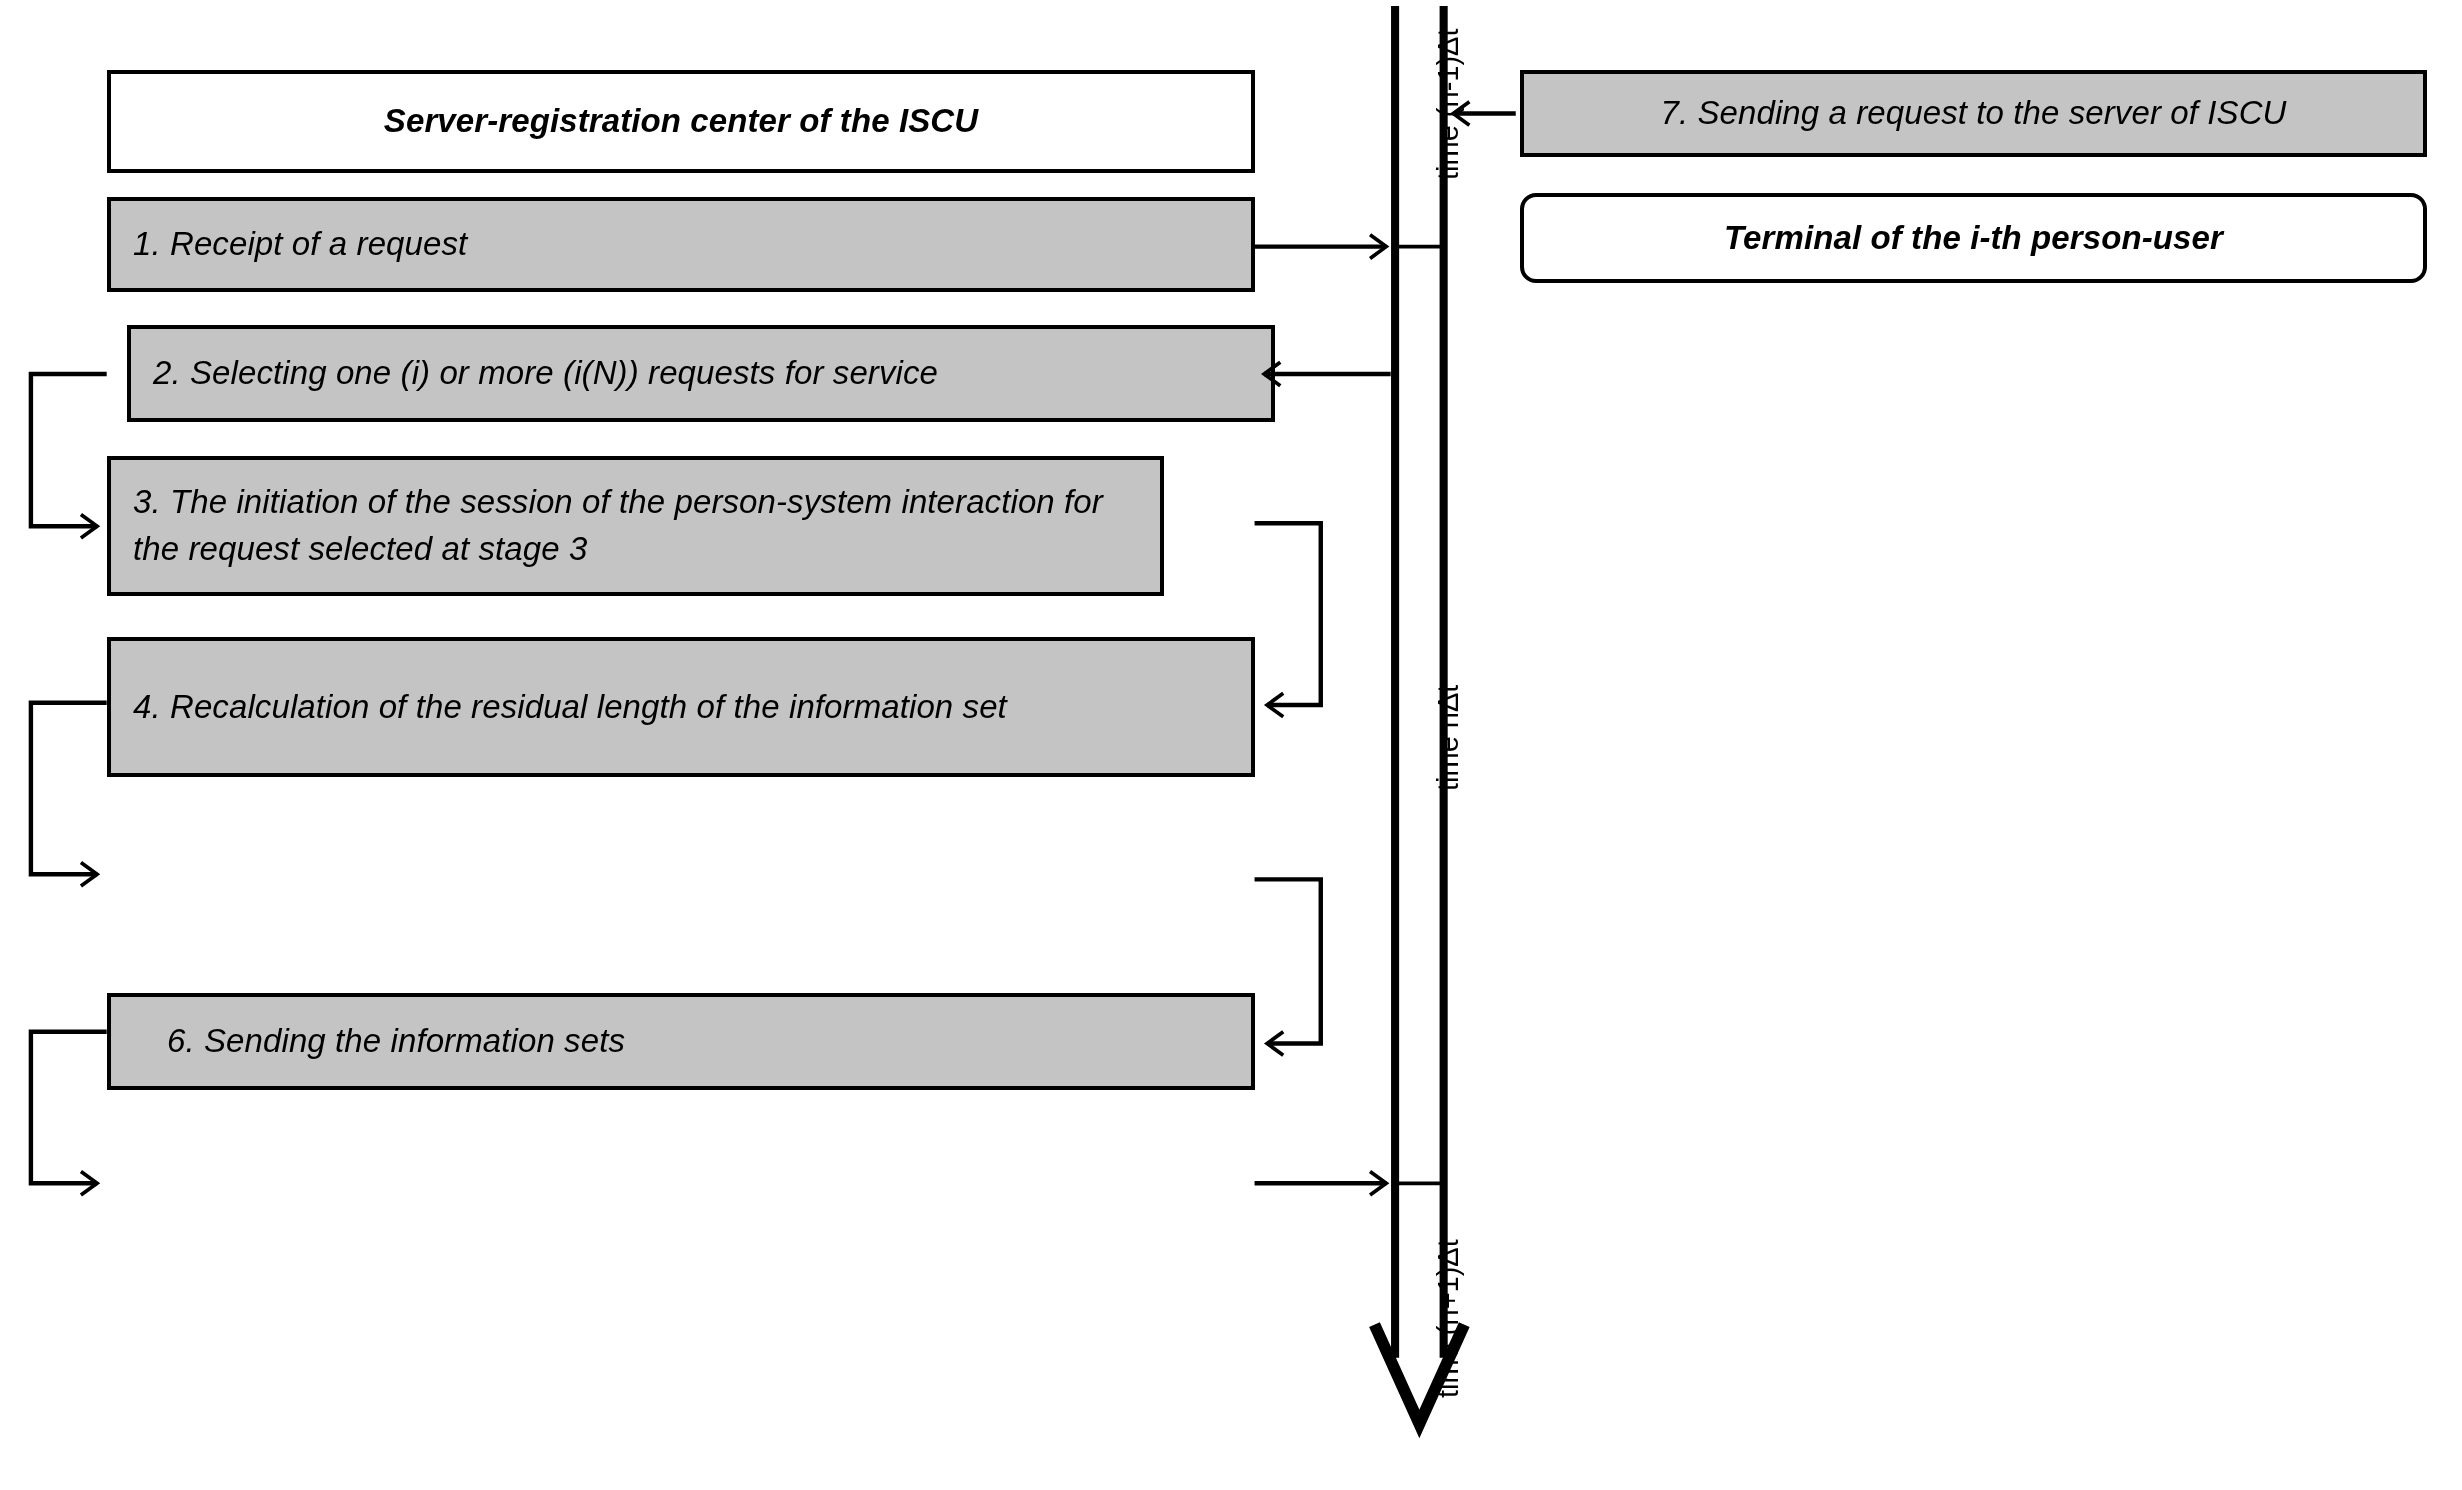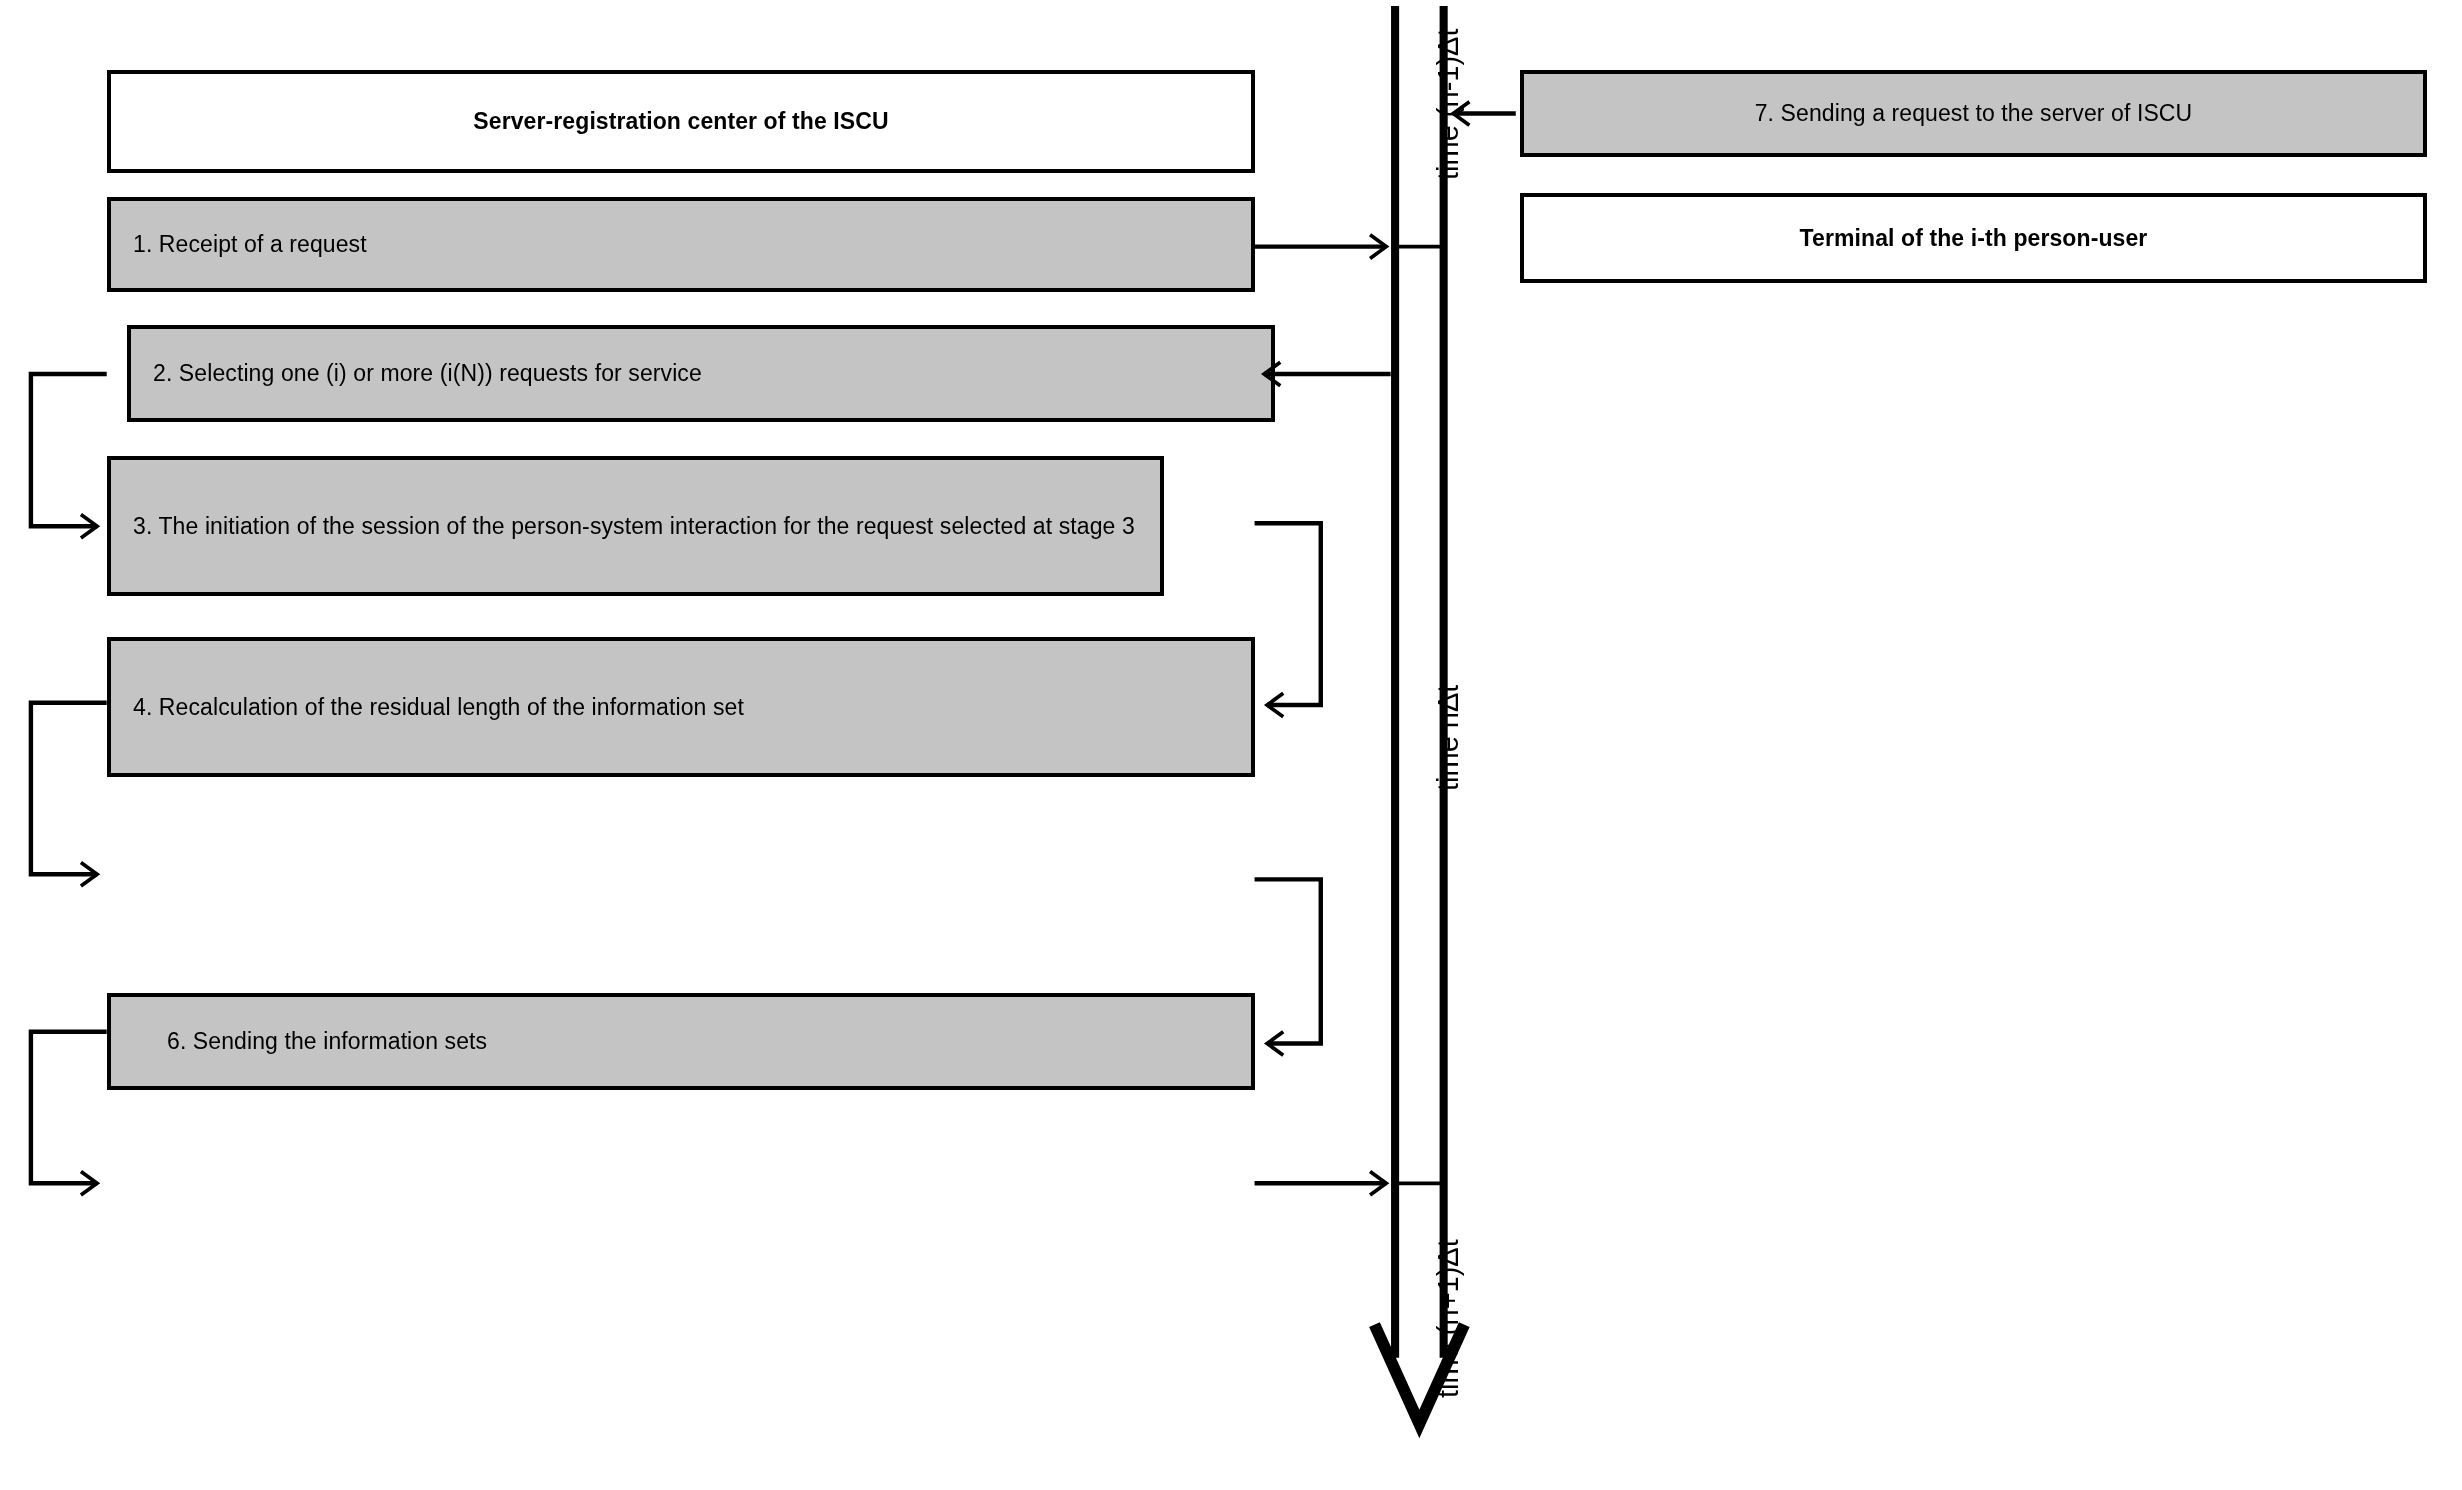--- a/index.html
+++ b/index.html
@@ -4,22 +4,22 @@
 <style>
   html,body{margin:0;padding:0;background:#ffffff;}
   body{width:2462px;height:1491px;position:relative;overflow:hidden;
        font-family:"Liberation Sans","DejaVu Sans",sans-serif;color:#000;}
   #stage{position:absolute;left:0;top:0;width:2462px;height:1491px;}
 
   .box{position:absolute;box-sizing:border-box;border:4.4px solid #000;display:flex;
        align-items:center;}
   .box.gray{background:#c4c4c4;}
   .box.white{background:#ffffff;}
-  .box .txt{display:block;width:100%;padding:0 22px;font-size:23px;line-height:1.42;
-            letter-spacing:0.1px;}
+  .box .txt{display:block;width:100%;padding:0 22px;font-size:33px;line-height:1.42;
+            letter-spacing:0.1px;font-style:italic;}
   .box.left-align .txt{text-align:left;}
   .box.center-align .txt{text-align:center;font-weight:bold;}
 
   svg.overlay{position:absolute;left:0;top:0;width:2462px;height:1491px;
               pointer-events:none;}
 
   .tl-label{position:absolute;font-size:29px;white-space:nowrap;
             transform-origin:0 0;transform:rotate(-90deg);}
 </style>
 </head>
@@ -50,21 +50,21 @@
 
   <div class="box gray left-align" style="left:107px;top:993px;width:1148px;height:97px;padding-left:34px;">
     <span class="txt">6. Sending the information sets</span>
   </div>
 
 
   <div class="box gray center-align" style="left:1520px;top:70px;width:907px;height:87px;">
     <span class="txt" style="font-weight:normal;">7. Sending a request to the server of ISCU</span>
   </div>
 
-  <div class="box white center-align" style="left:1520px;top:193px;width:907px;height:90px;">
+  <div class="box white center-align" style="left:1520px;top:193px;width:907px;height:90px;border-radius:16px;">
     <span class="txt">Terminal of the i-th person-user</span>
   </div>
 
   <div class="tl-label" style="left:1432px;top:180px;">time (n-1)Δt</div>
   <div class="tl-label" style="left:1432px;top:791px;">time nΔt</div>
   <div class="tl-label" style="left:1432px;top:1398px;">time (n+1)Δt</div>
 
   <svg class="overlay" viewBox="0 0 3346 2026">
     <defs>
 

